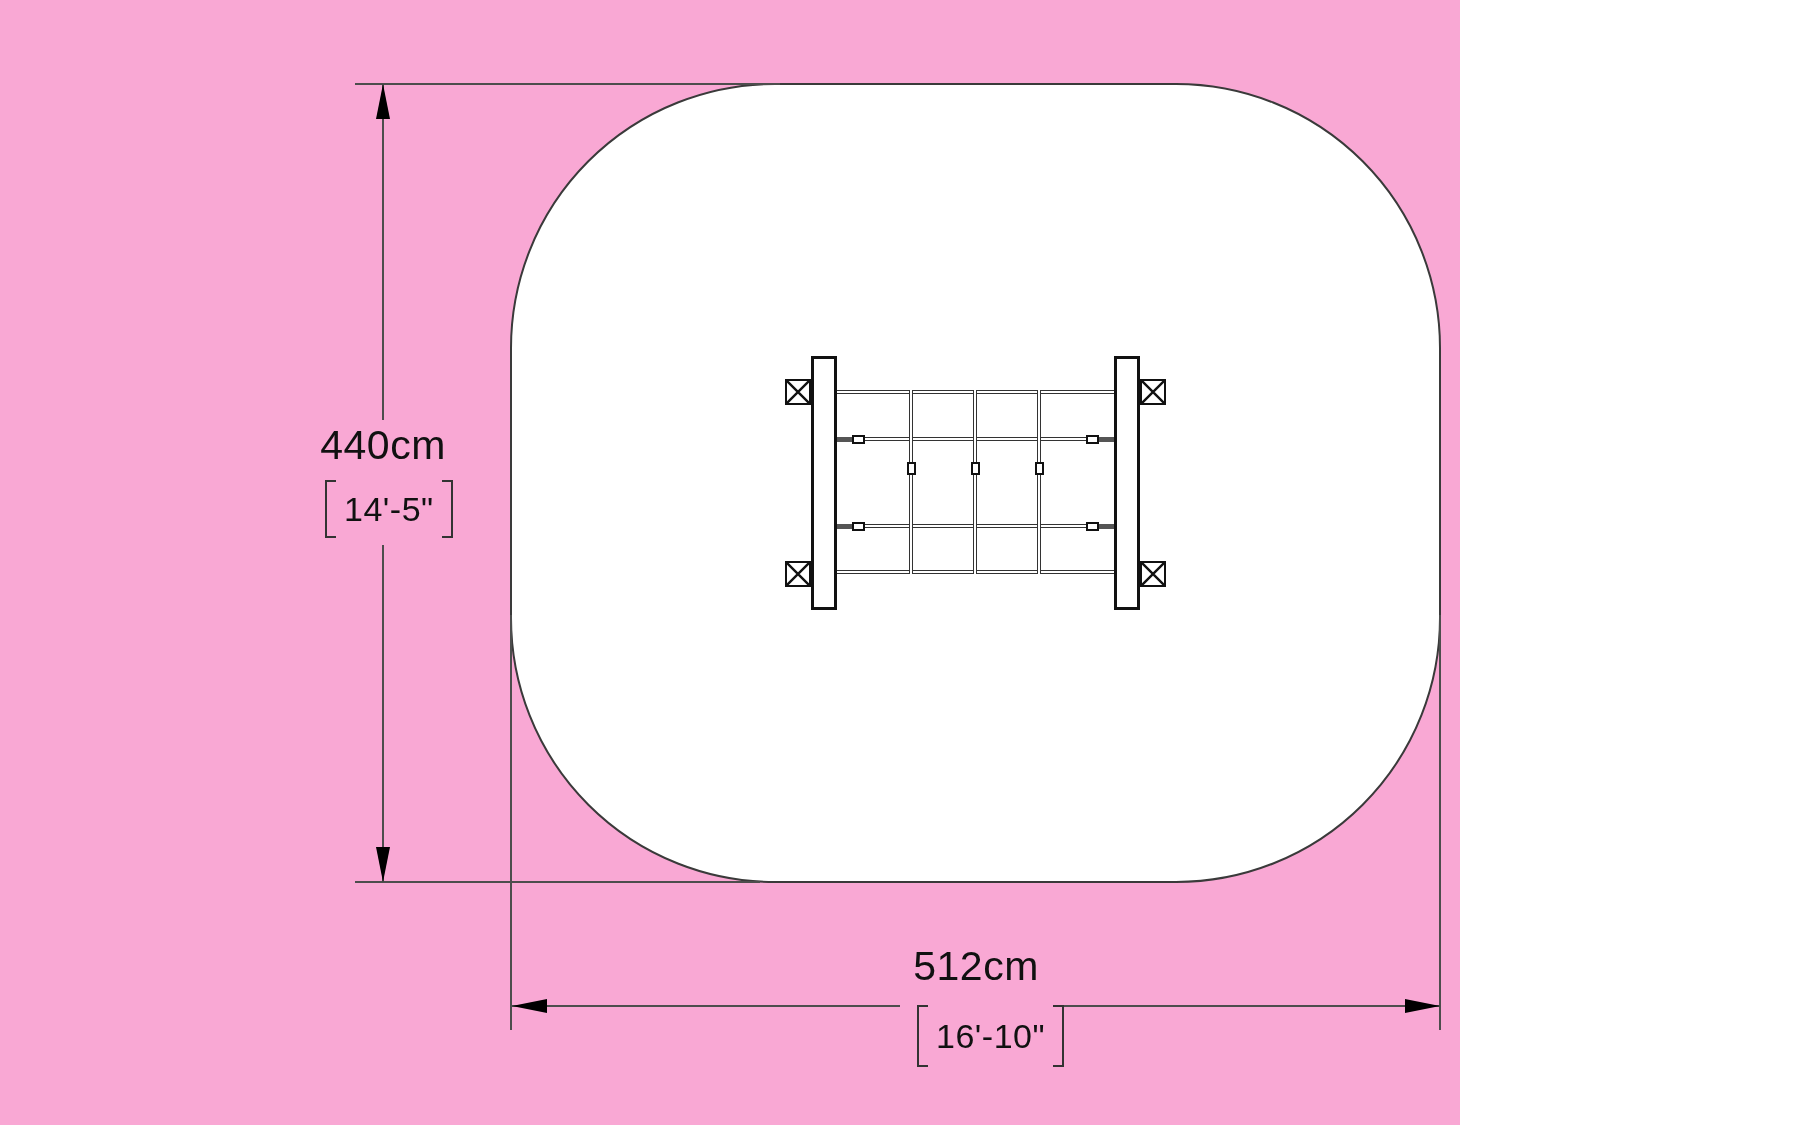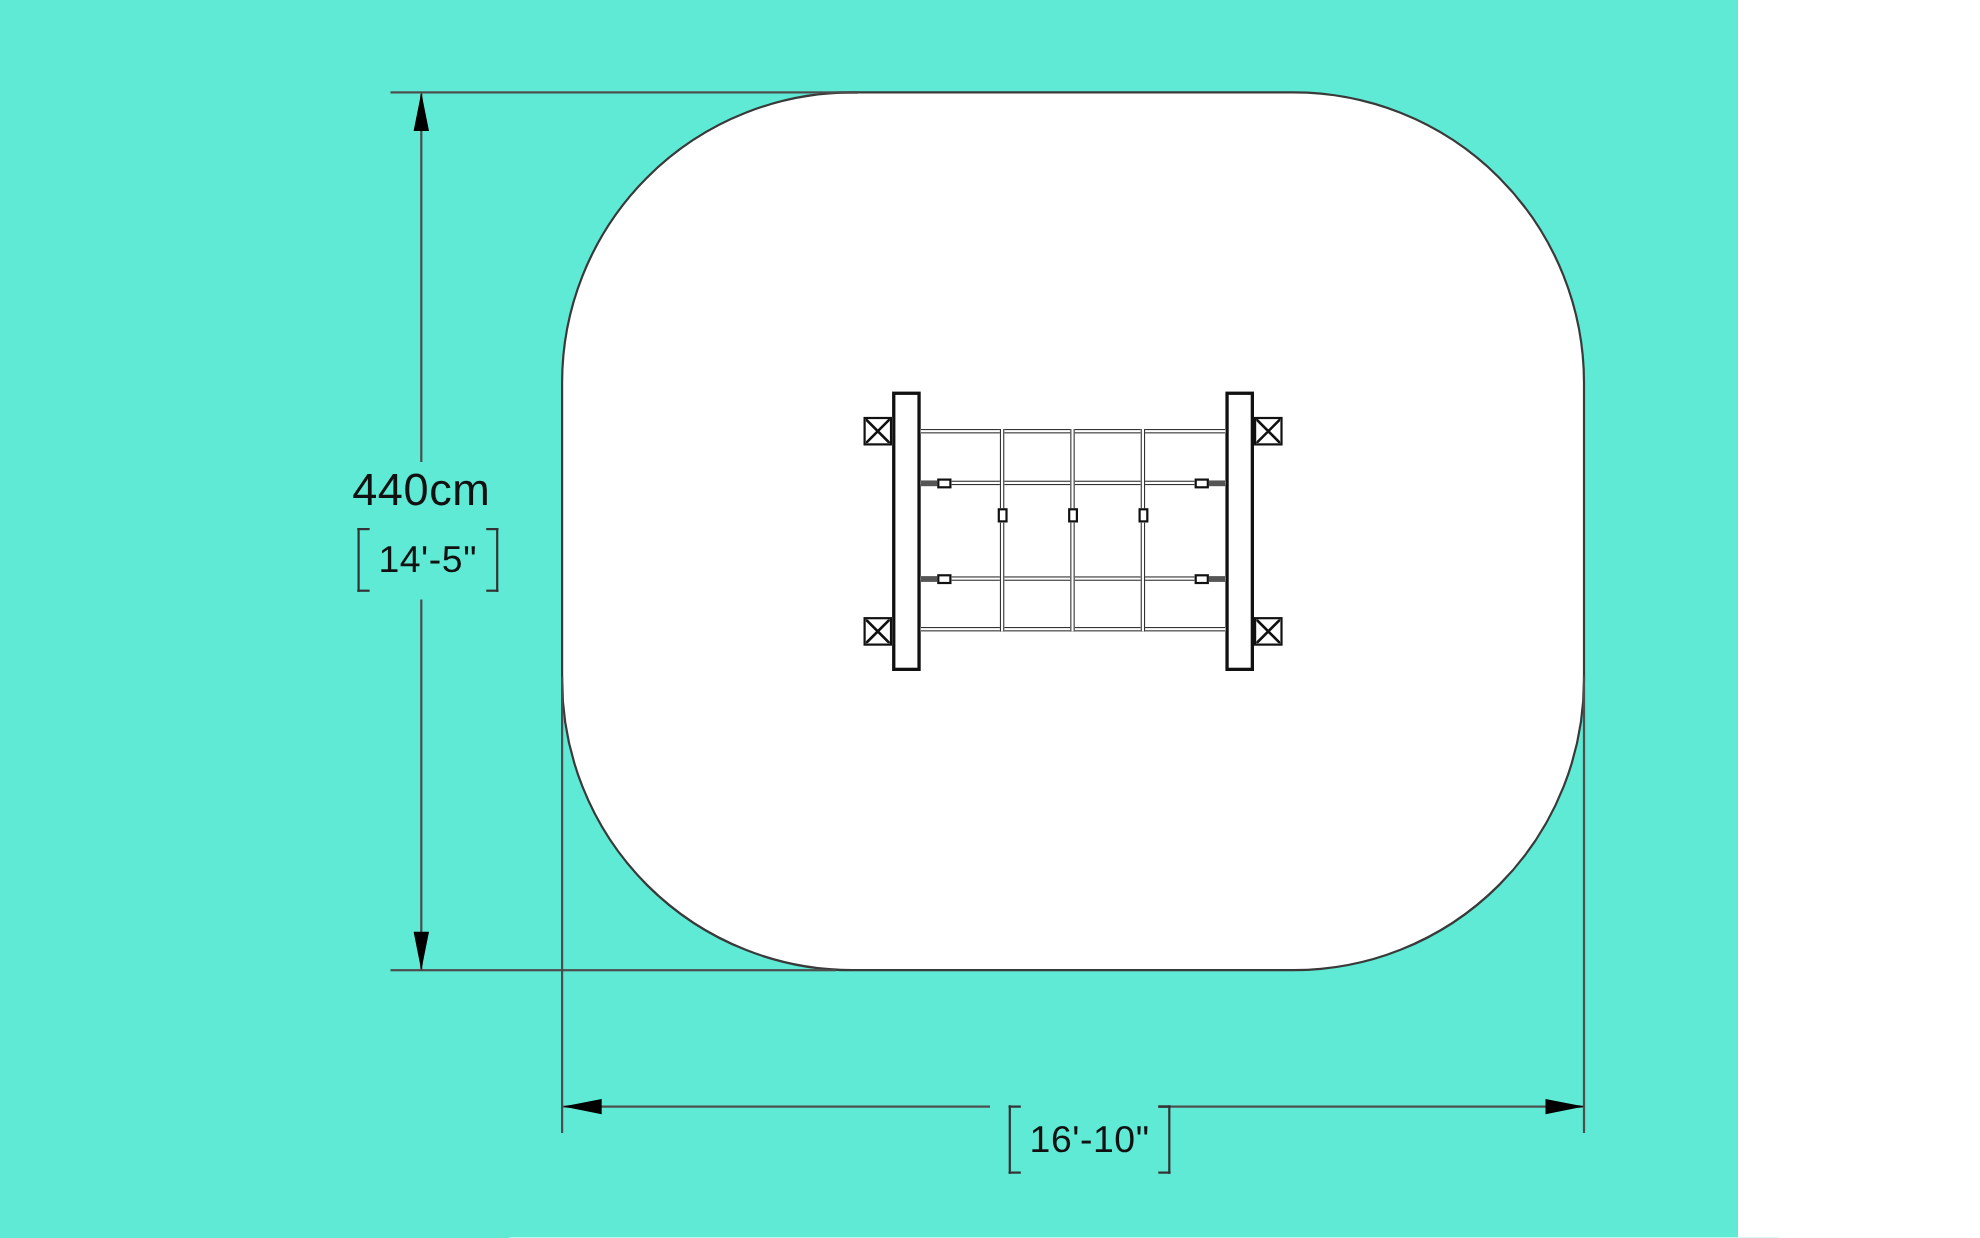--- a/index.html
+++ b/index.html
@@ -1,20 +1,20 @@
 <!DOCTYPE html>
 <html><head>
 <meta charset="utf-8">
 <style>
   html,body{margin:0;padding:0;background:#ffffff;}
   .canvas{
     position:relative;
-    width:1580px;
+    width:1460px;
     height:1125px;
-    background:#5eead4;
+    background:#f9a8d4;
     overflow:hidden;
     font-family:"Liberation Sans", sans-serif;
   }
   
   .safety-zone{
     position:absolute;
     left:510px; top:83px;
     width:931px; height:800px;
     box-sizing:border-box;
     border:2px solid #3a3a3a;
@@ -124,20 +124,21 @@
   <div class="bracket-label" style="left:325px;top:480px;height:58px;">
     <span class="br-cap br-left"></span>
     <span class="br-text">14'-5"</span>
     <span class="br-cap br-right"></span>
   </div>
 
   <div class="hline" style="left:512px;top:1005px;width:388px;"></div>
   <div class="hline" style="left:1053px;top:1005px;width:387px;"></div>
   <div class="arrow arrow-left" style="left:512px;top:999px;"></div>
   <div class="arrow arrow-right" style="left:1405px;top:999px;"></div>
+  <div class="dim-metric" style="left:856px;top:945px;">512cm</div>
   <div class="bracket-label" style="left:917px;top:1005px;height:62px;">
     <span class="br-cap br-left"></span>
     <span class="br-text">16'-10"</span>
     <span class="br-cap br-right"></span>
   </div>
 
   <div>
 
     <div class="beam" style="left:811px;"></div>
     <div class="beam" style="left:1114px;"></div>

